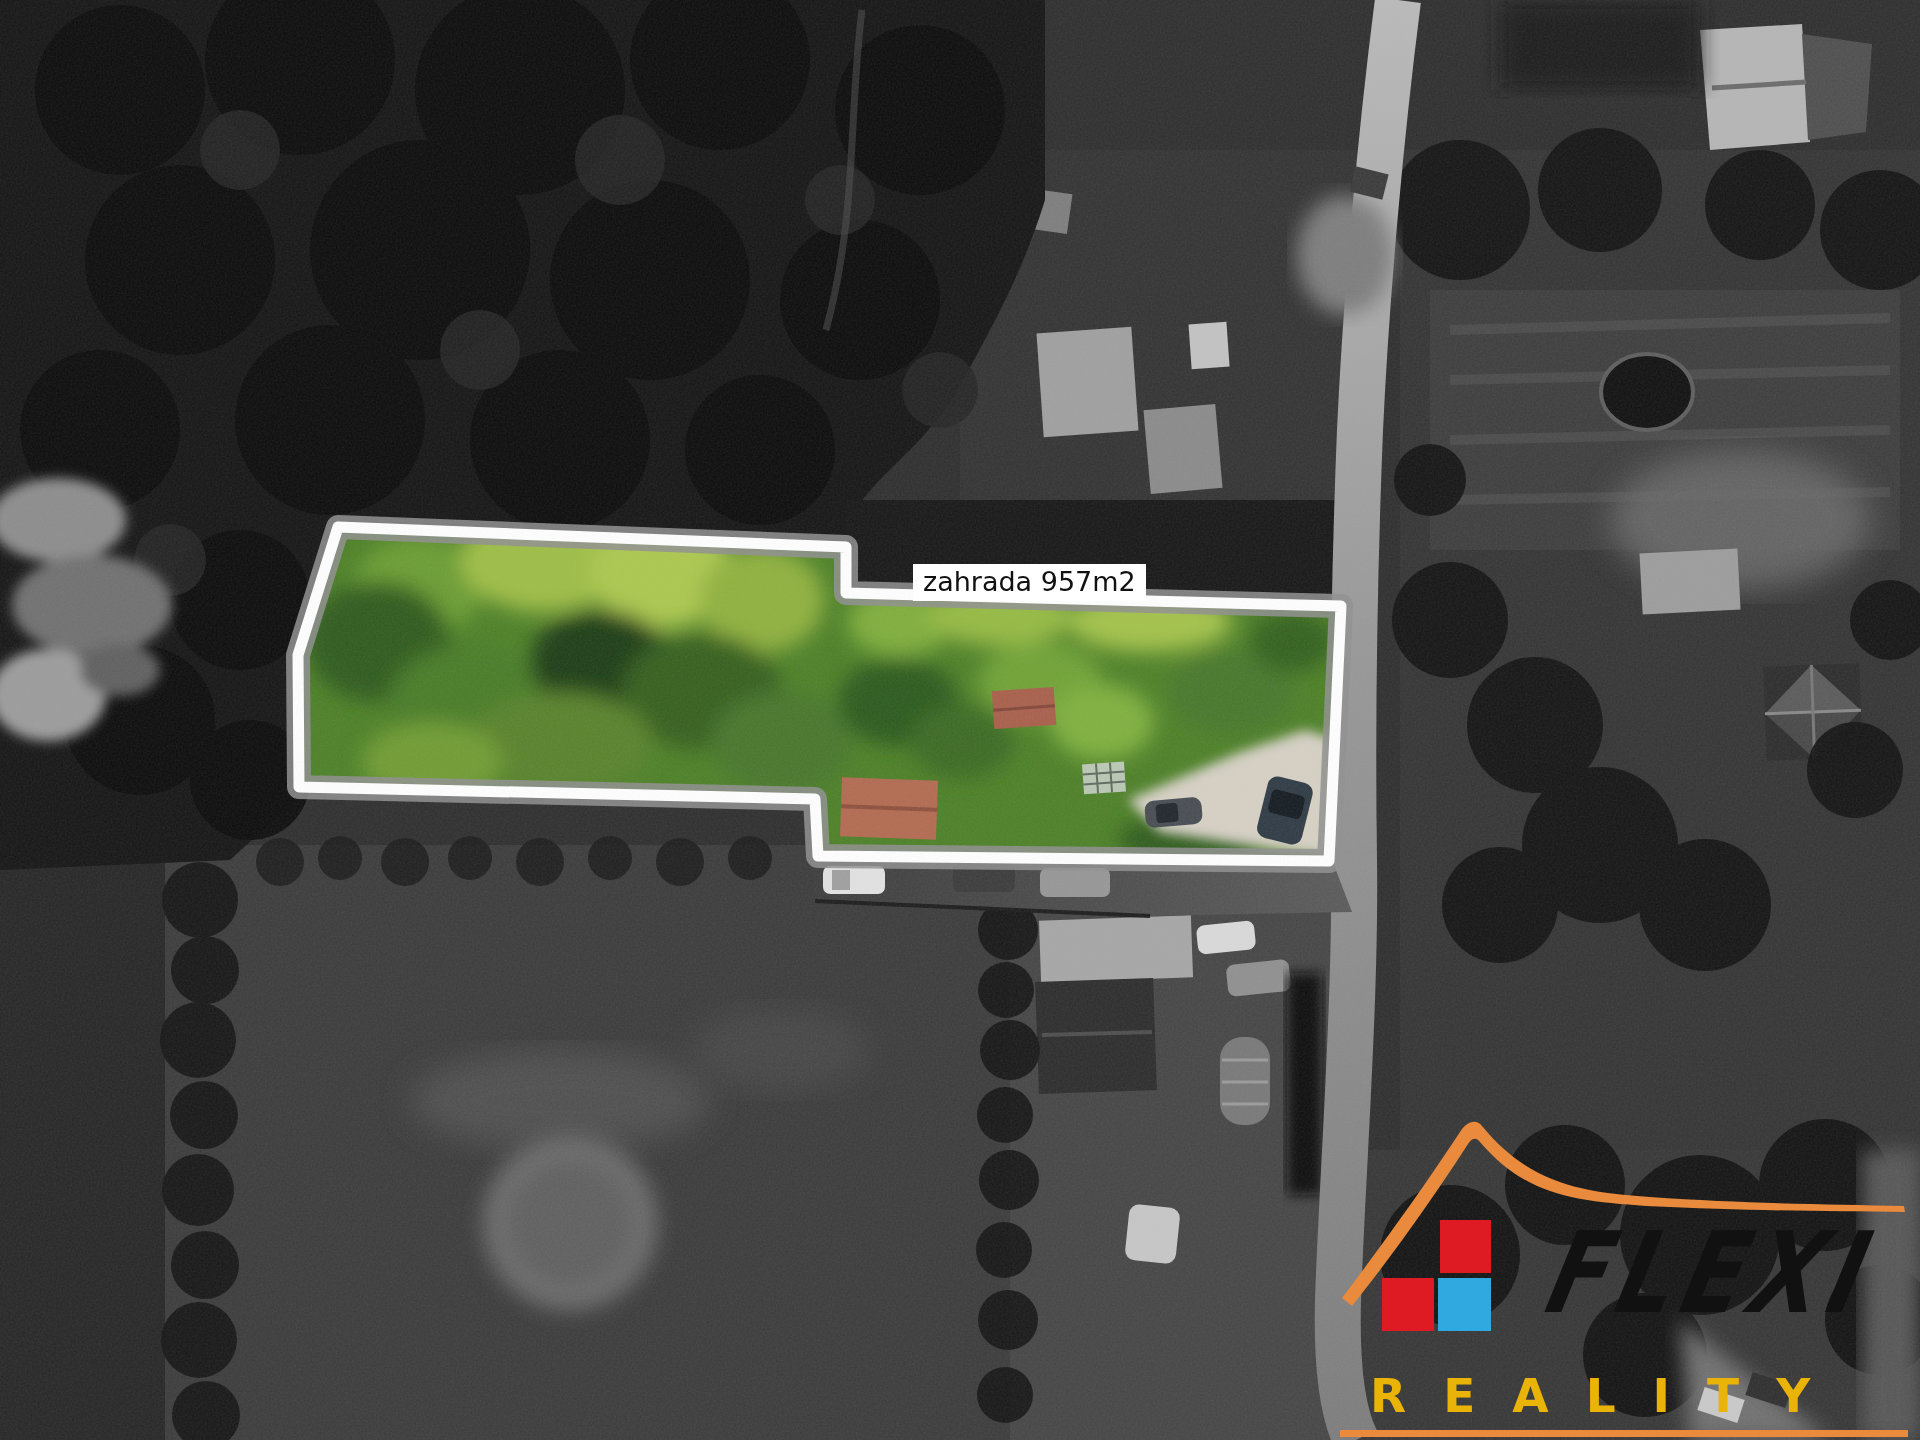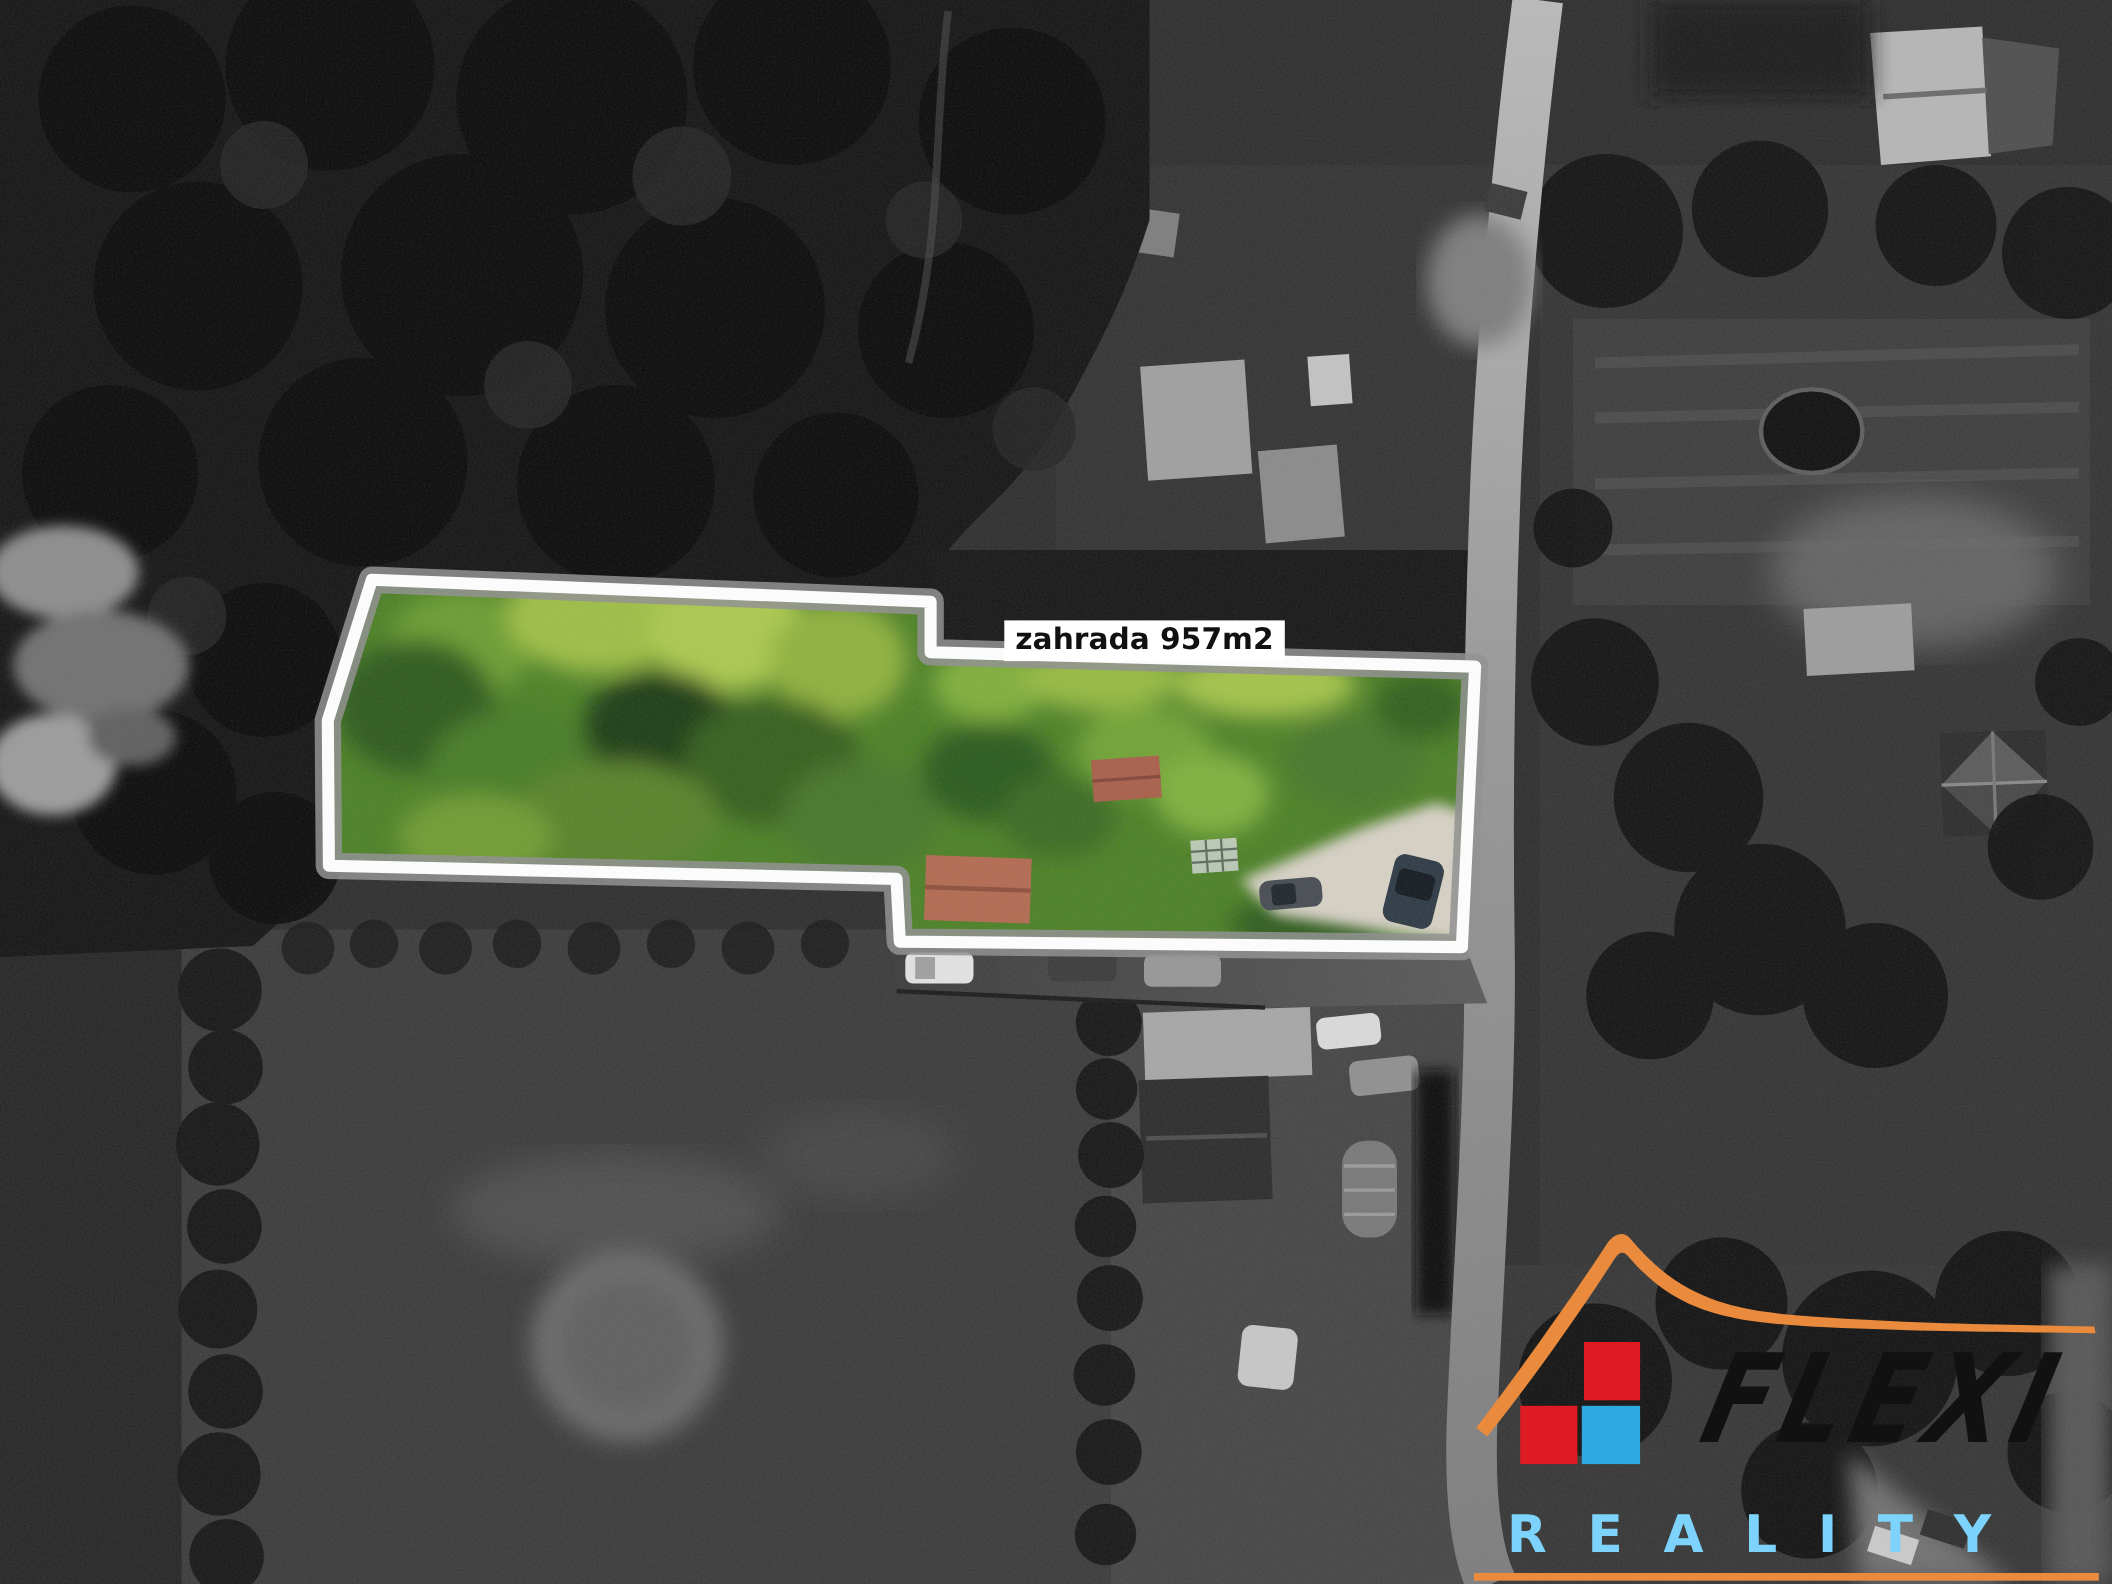--- a/index.html
+++ b/index.html
@@ -1,26 +1,26 @@
 <!DOCTYPE html>
 <html><head>
 <meta charset="utf-8">
 <style>
   html,body{margin:0;padding:0;background:#000;}
   .stage{position:relative;width:1920px;height:1440px;overflow:hidden;background:#2e2e2e;
          font-family:"DejaVu Sans",sans-serif;}
   .stage svg{position:absolute;left:0;top:0;}
-  .area-label{position:absolute;background:#ffffff;color:#111;font-weight:bold;
+  .area-label{position:absolute;background:#ffffff;color:#111;font-weight:normal;
               font-size:27px;line-height:1.1;padding:3px 10px 4px 10px;white-space:nowrap;}
   .logo{position:absolute;left:1330px;top:1080px;width:590px;height:360px;}
   .logo svg{position:absolute;left:0;top:0;}
   .logo-brand{position:absolute;left:206px;top:128px;color:#111;
               font-size:112px;font-weight:bold;font-style:italic;letter-spacing:10px;
               transform:skewX(-14deg) scaleX(0.8);transform-origin:left bottom;white-space:nowrap;}
-  .logo-sub{position:absolute;left:40px;top:288px;color:#7dd3fc;
+  .logo-sub{position:absolute;left:40px;top:288px;color:#eab308;
             font-size:47px;font-weight:bold;letter-spacing:37px;white-space:nowrap;}
 </style>
 </head>
 <body>
 
 <div class="stage">
 
   <svg width="1920" height="1440" viewBox="0 0 1920 1440">
     <defs>
       <filter id="soft6">

